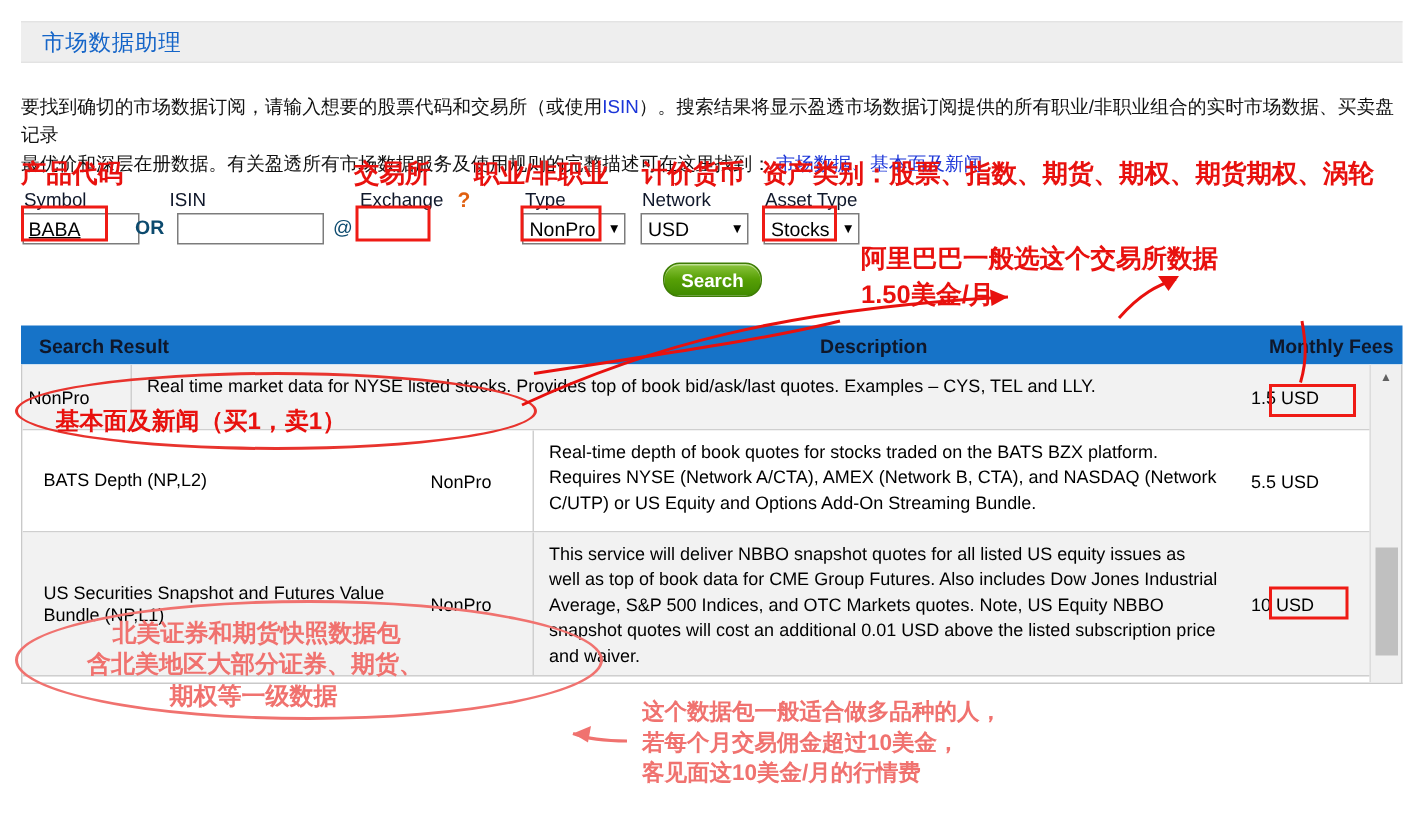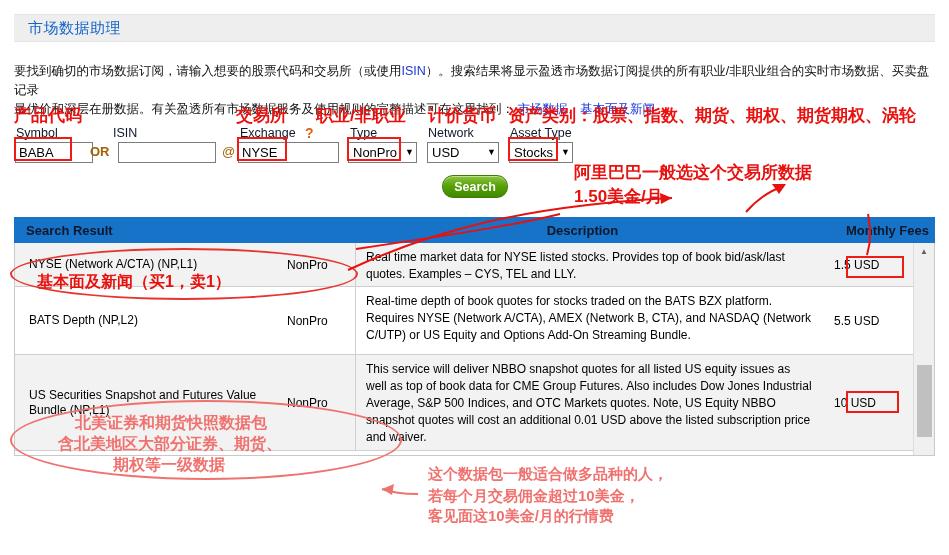--- a/index.html
+++ b/index.html
@@ -78,20 +78,21 @@
     position: absolute;
     box-sizing: border-box;
     border: 1px solid #7c7c7c;
     background: #fff;
     height: 21px;
     font-family: "Liberation Sans", sans-serif;
     font-size: 13px;
     color: #000;
     padding: 0 3px;
     line-height: 19px;
+    text-decoration: underline;
   }
   .selbox {
     position: absolute;
     box-sizing: border-box;
     border: 1px solid #7c7c7c;
     background: #fff;
     height: 21px;
     font-size: 13px;
     color: #000;
     display: flex;
@@ -100,21 +101,21 @@
     padding: 0 2px 0 4px;
   }
   .selbox .caret {
     font-size: 9px;
     line-height: 1;
     padding-left: 4px;
   }
   .plain-txt {
     position: absolute;
     font-size: 13px;
-    color: #a16207;
+    color: #0c4a6e;
   }
   .qmark {
     position: absolute;
     color: #e06010;
     font-weight: bold;
     font-size: 14px;
   }
   #search-button {
     position: absolute;
     left: 442px;
@@ -304,21 +305,20 @@
 
   <span class="lbl-en" style="left:113px; top:22px;">ISIN</span>
   <span class="plain-txt" style="left:90px; top:40px; font-weight:bold;">OR</span>
   <input class="txtbox" style="left: 118px; top: 38px; width: 98px;" value="">
 
   <span class="plain-txt" style="left:222px; top:40px;">@</span>
 
   <span class="lbl-cn" style="left:236px; top:0px;">交易所</span>
   <span class="lbl-en" style="left:240px; top:22px;">Exchange</span>
   <span class="qmark" style="left:305px; top:21px;">?</span>
-  <input class="txtbox" style="left: 238px; top: 38px; width: 101px;" value="NYSE">
 
   <span class="lbl-cn" style="left:316px; top:0px;">职业/非职业</span>
   <span class="lbl-en" style="left:350px; top:22px;">Type</span>
   <div class="selbox" style="left:348px; top:38px; width:69px;">
     <span>NonPro</span>
     <span class="caret">▼</span>
   </div>
 
   <span class="lbl-cn" style="left:428px; top:0px;">计价货币</span>
   <span class="lbl-en" style="left:428px; top:22px;">Network</span>
@@ -342,21 +342,20 @@
 <div id="results">
   <div id="results-head">
     <div class="th-result">Search Result</div>
     <div class="th-desc">Description</div>
     <div class="th-fees">Monthly Fees</div>
   </div>
 
   <div id="results-body">
 
     <div class="row shaded row1">
-      <div class="cell-name">NYSE (Network A/CTA) (NP,L1)</div>
       <div class="cell-type">NonPro</div>
       <div class="cell-desc">Real time market data for NYSE listed stocks. Provides top of book bid/ask/last quotes. Examples – CYS, TEL and LLY.</div>
       <div class="cell-fee">1.5 USD</div>
     </div>
 
     <div class="row plain row2">
       <div class="cell-name">BATS Depth (NP,L2)</div>
       <div class="cell-type">NonPro</div>
       <div class="cell-desc">Real-time depth of book quotes for stocks traded on the BATS BZX platform. Requires NYSE (Network A/CTA), AMEX (Network B, CTA), and NASDAQ (Network C/UTP) or US Equity and Options Add-On Streaming Bundle.</div>
       <div class="cell-fee">5.5 USD</div>

